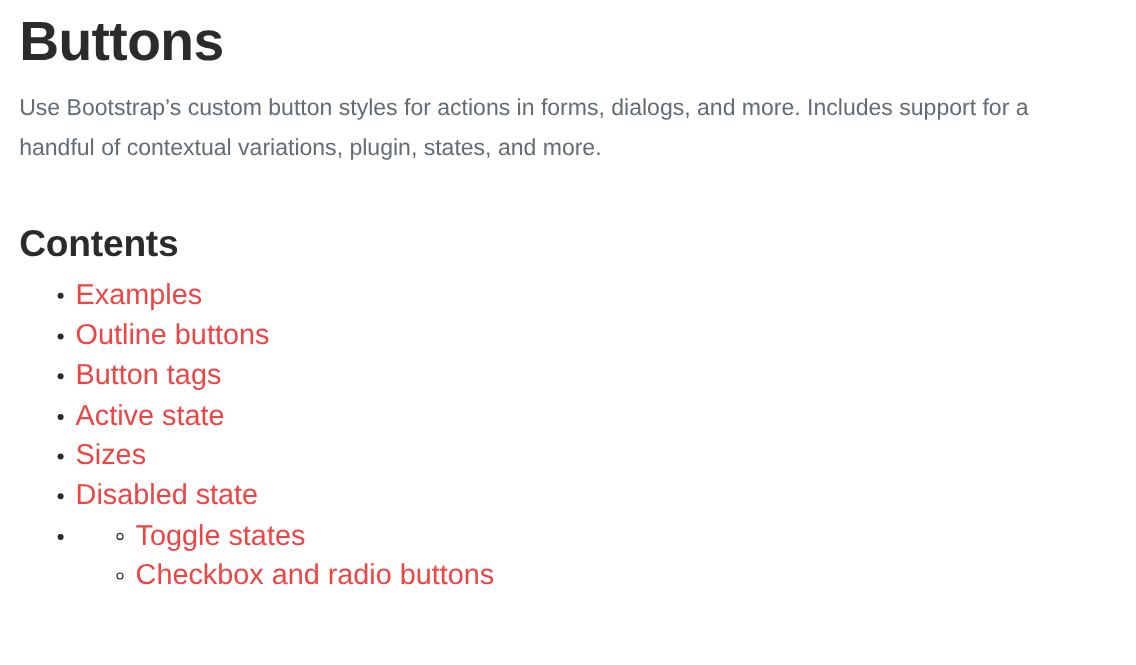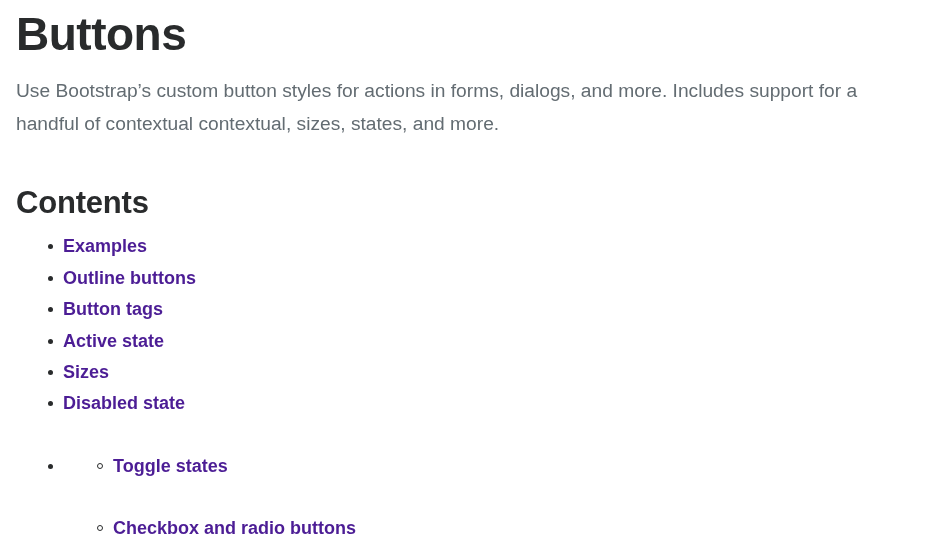--- a/index.html
+++ b/index.html
@@ -67,48 +67,47 @@
   }
   ul.toc ul.toc-sub {
     list-style: none;
     margin: 0;
     padding: 0 0 0 34px;
   }
   ul.toc ul.toc-sub > li {
     position: relative;
     padding-left: 16px;
     line-height: 30.4px;
-    margin-top: 31px;
   }
   ul.toc ul.toc-sub > li::before {
     content: "";
     position: absolute;
     left: 0;
     top: 12px;
     width: 4px;
     height: 4px;
     border-radius: 50%;
     background: transparent;
     border: 1px solid #292b2c;
   }
   a.toc-link {
-    color: #4c1d95;
+    color: #ef4444;
     text-decoration: none;
-    font-size: 18px;
-    font-weight: 700;
+    font-size: 24px;
+    font-weight: 400;
   }
 </style>
 </head>
 <body>
 
 <div class="page">
 
   <h1 class="page-title">Buttons</h1>
 
-  <p class="lead">Use Bootstrap’s custom button styles for actions in forms, dialogs, and more. Includes support for a handful of contextual contextual, sizes, states, and more.</p>
+  <p class="lead">Use Bootstrap’s custom button styles for actions in forms, dialogs, and more. Includes support for a handful of contextual variations, plugin, states, and more.</p>
 
   <h2 class="contents-title">Contents</h2>
 
   <ul class="toc">
     <li>
       <a class="toc-link" href="#">Examples</a>
     </li>
     <li>
       <a class="toc-link" href="#">Outline buttons</a>
     </li>

